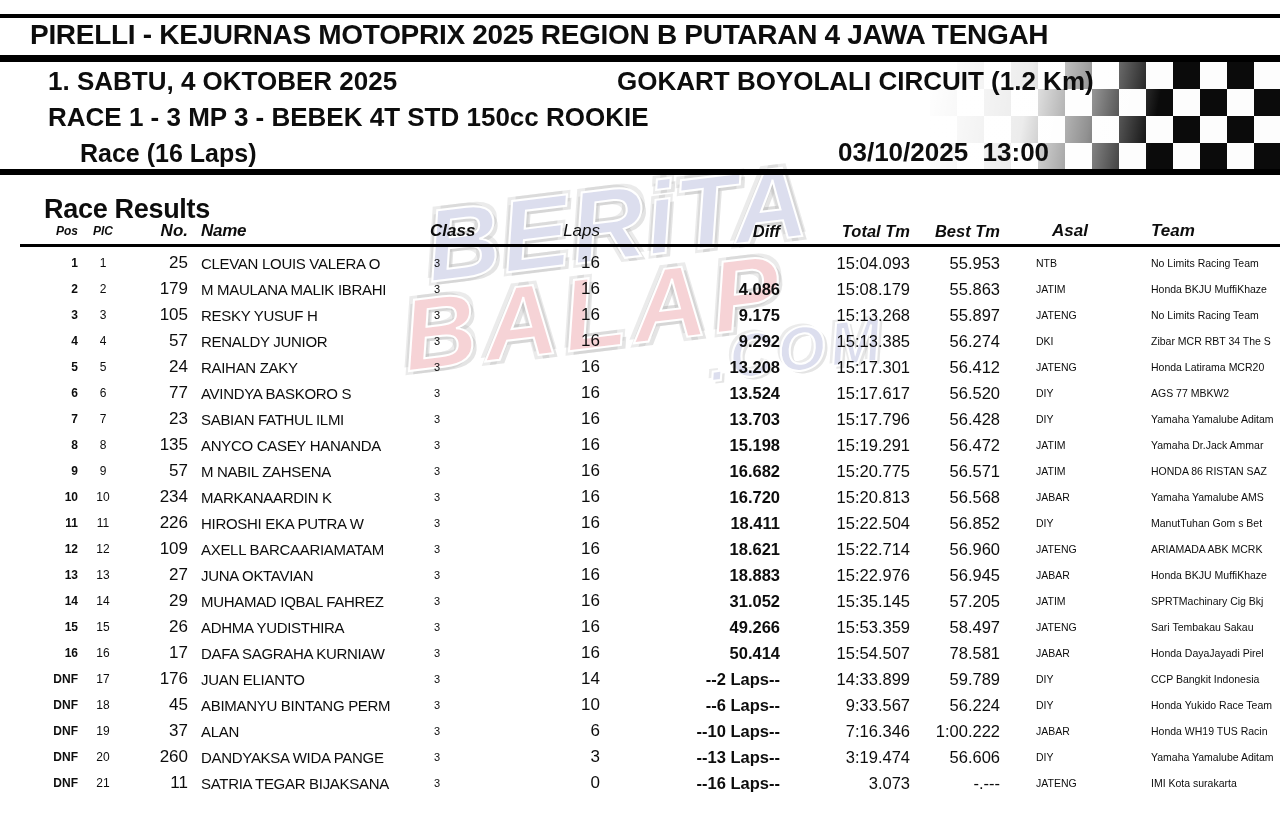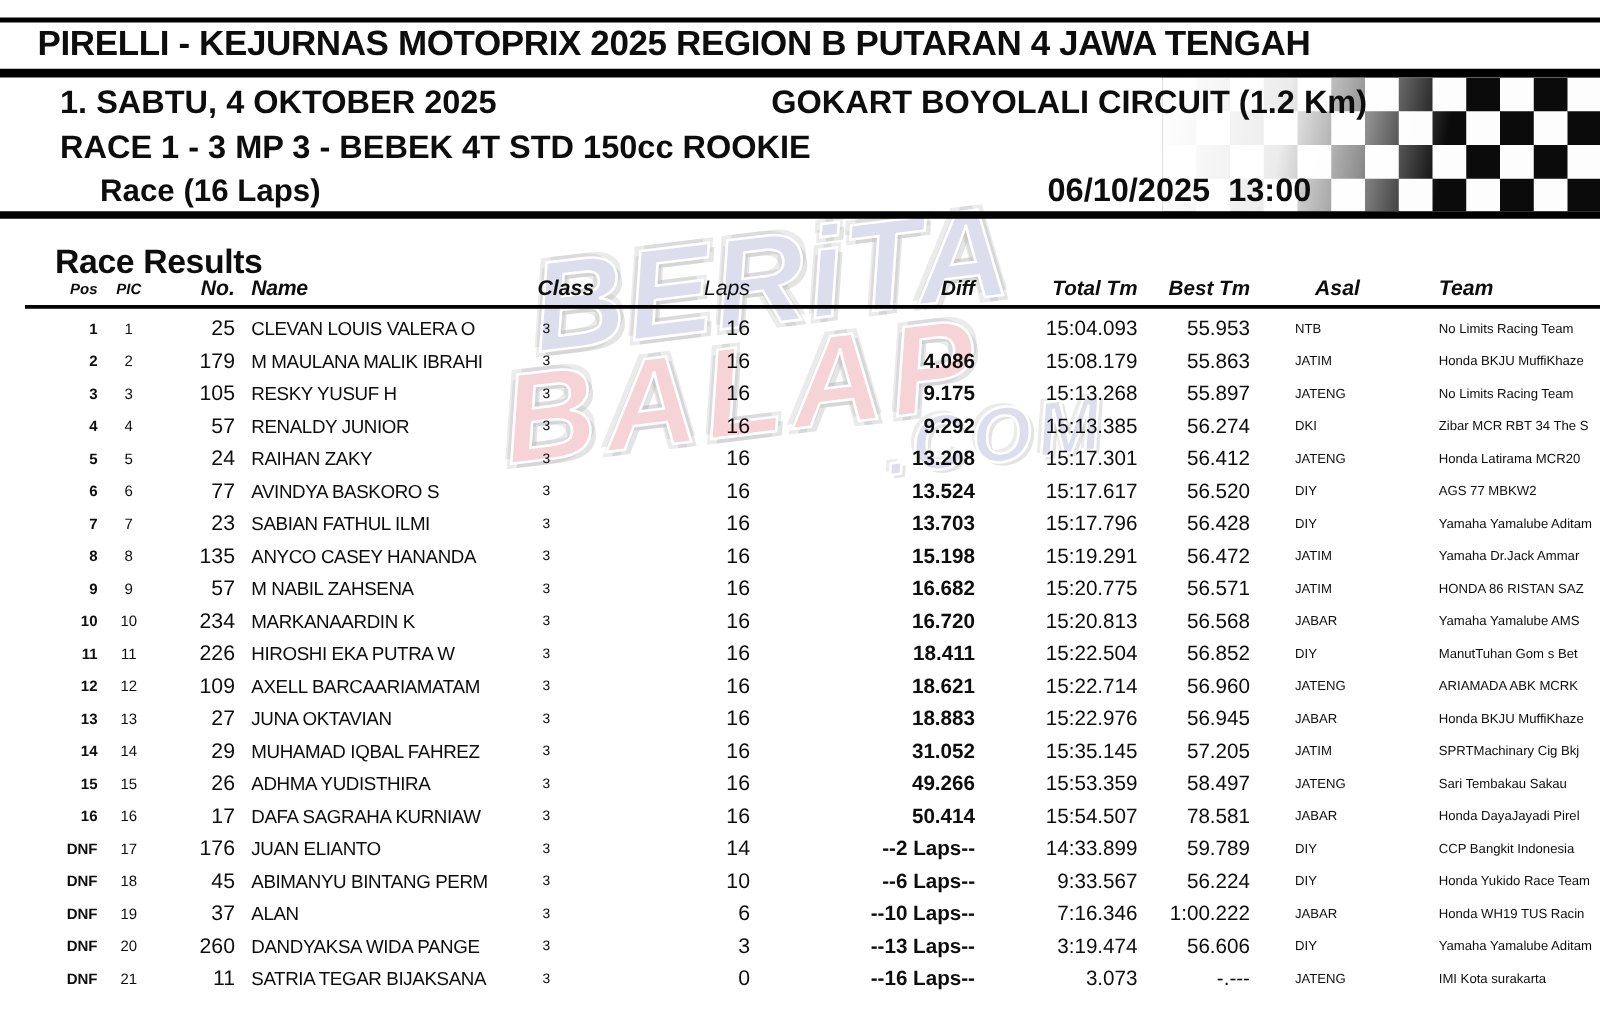--- a/index.html
+++ b/index.html
@@ -87,21 +87,21 @@
   <div class="rule rule-top"></div>
   <div class="main-title">PIRELLI - KEJURNAS MOTOPRIX 2025 REGION B PUTARAN 4 JAWA TENGAH</div>
   <div class="rule rule-thick1"></div>
 
   <div class="checker"></div>
 
   <div class="hline hline1">1. SABTU, 4 OKTOBER 2025</div>
   <div class="hcircuit">GOKART BOYOLALI CIRCUIT (1.2 Km)</div>
   <div class="hline hline2">RACE 1 - 3 MP 3 - BEBEK 4T STD 150cc ROOKIE</div>
   <div class="hline hline3">Race (16 Laps)</div>
-  <div class="hdate">06/10/2025  13:00</div>
+  <div class="hdate">03/10/2025  13:00</div>
   <div class="rule rule-thick2"></div>
 
   <h2 class="results-heading">Race Results</h2>
 
   <div class="watermark">
     <div class="wm1">BERiTA</div>
     <div class="wm2">BALAP</div>
     <div class="wm3">.COM</div>
   </div>
 

